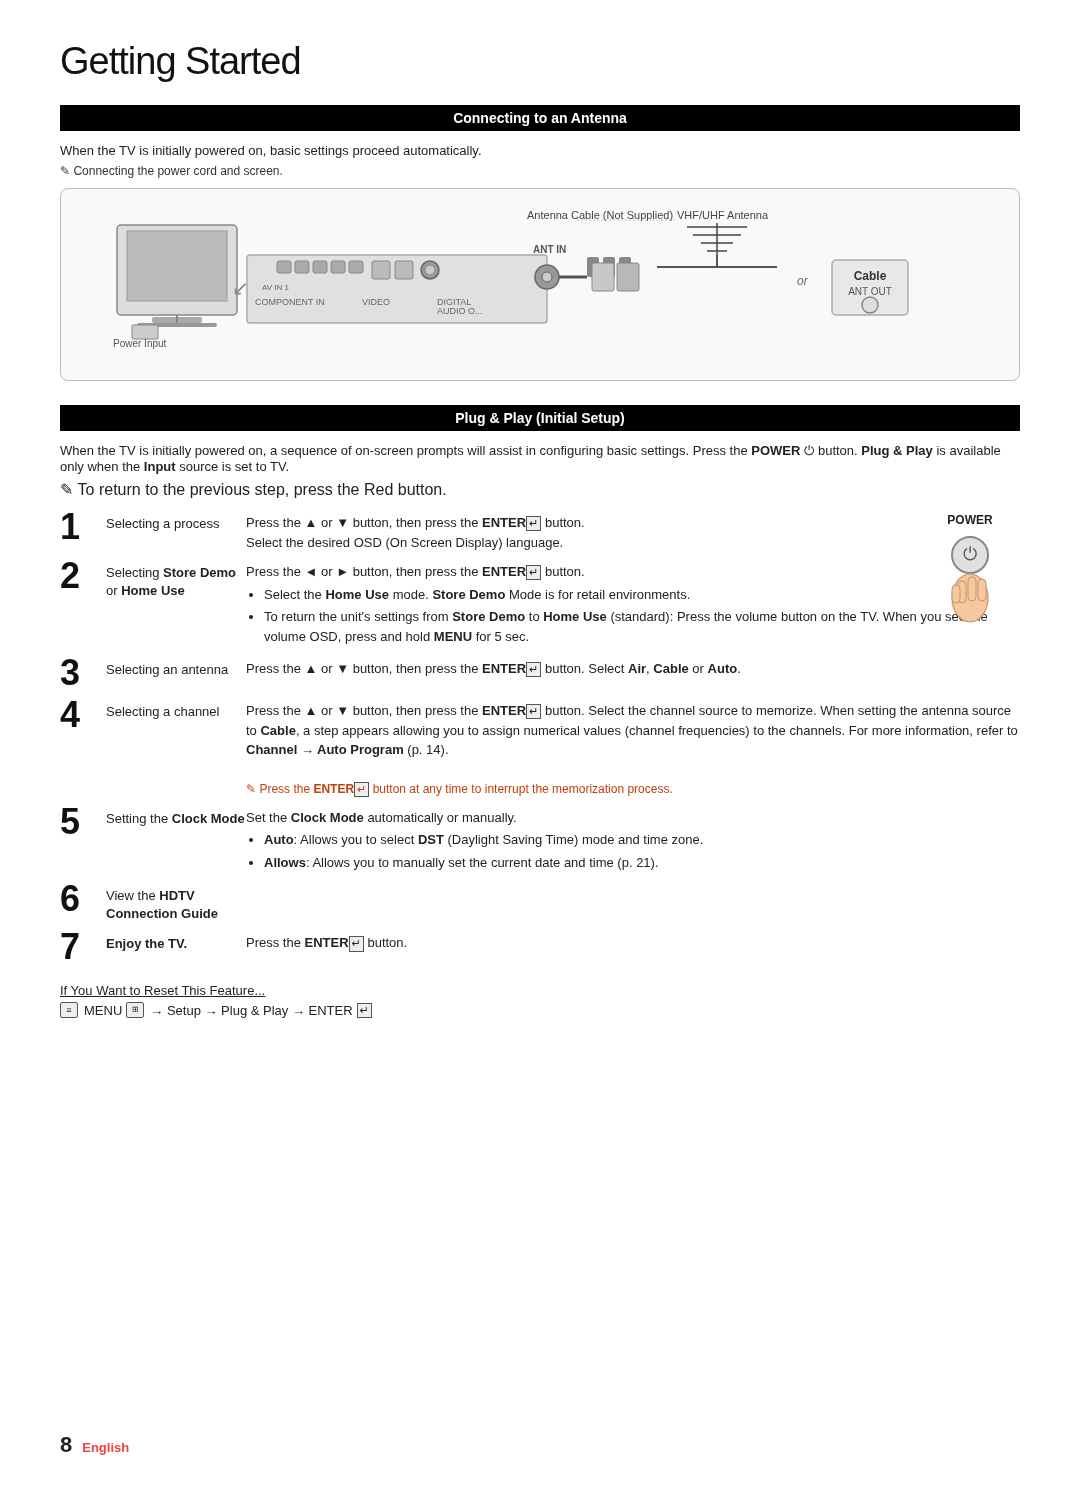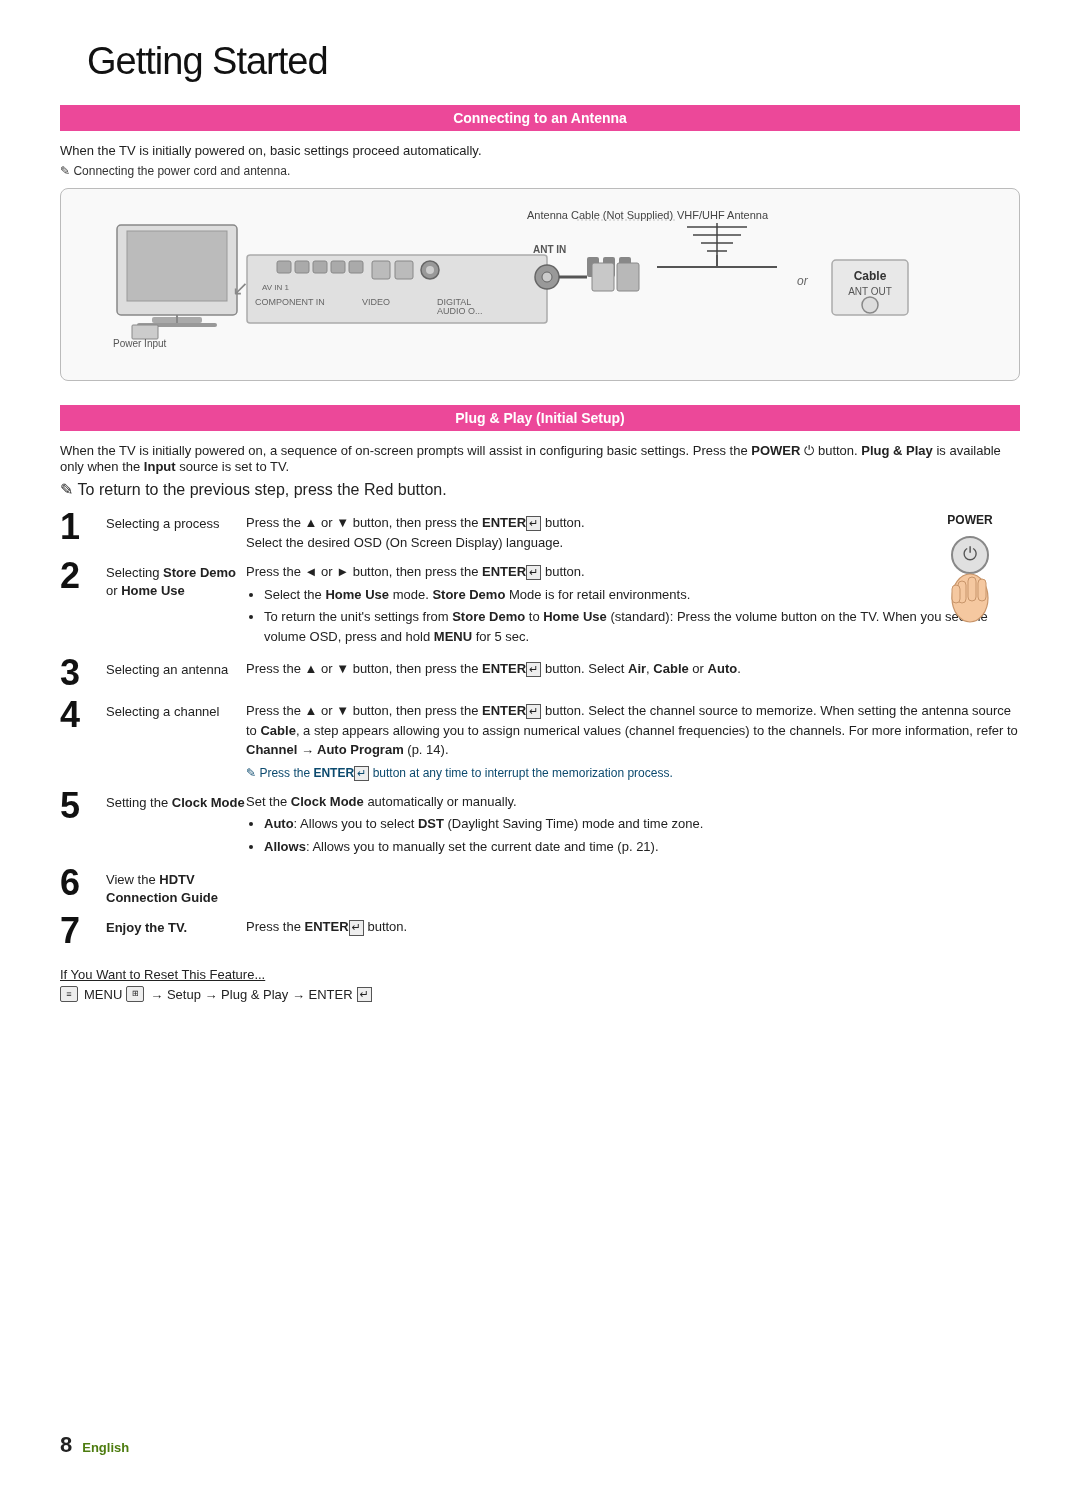--- a/index.html
+++ b/index.html
@@ -11,24 +11,23 @@
       width: 1080px;
       min-height: 1494px;
       padding: 40px 60px 40px 60px;
     }
     h1.page-title {
       font-size: 38px;
       font-weight: 300;
       margin-bottom: 22px;
       color: #111;
       letter-spacing: -1px;
-      margin-left: 27px;
     }
     .section-header {
-      background: #ec4899;
+      background: #000000;
       color: #fff;
       text-align: center;
       font-size: 14px;
       font-weight: bold;
       padding: 5px 0;
       margin-bottom: 10px;
     }
     .intro-text {
       font-size: 13px;
       margin-bottom: 6px;
@@ -79,22 +78,22 @@
     .step-desc ul {
       margin-left: 18px;
       margin-top: 3px;
     }
     .step-desc li {
       margin-bottom: 3px;
       list-style: disc;
     }
     .note-inline {
       font-size: 12px;
-      color: #0c4a6e;
-      margin-top: 4px;
+      color: #c2410c;
+      margin-top: 20px;
     }
     .note-inline::before {
       content: '✎ ';
     }
     .bold { font-weight: bold; }
     .enter-symbol {
       font-size: 11px;
       vertical-align: middle;
       display: inline-block;
       border: 1px solid #555;
@@ -139,21 +138,21 @@
       display: flex;
       align-items: baseline;
       gap: 10px;
     }
     .page-num {
       font-size: 22px;
       font-weight: bold;
     }
     .page-lang {
       font-size: 13px;
-      color: #4d7c0f;
+      color: #ef4444;
     }
     
     .diagram-wrapper {
       border: 1.5px solid #bbb;
       border-radius: 8px;
       padding: 16px 16px 24px 16px;
       margin-bottom: 24px;
       background: #f9f9f9;
       position: relative;
       min-height: 160px;
@@ -167,21 +166,21 @@
     }
   </style>
 </head>
 <body>
 
 <h1 class="page-title">Getting Started</h1>
 
 <div class="section-header">Connecting to an Antenna</div>
 
 <p class="intro-text">When the TV is initially powered on, basic settings proceed automatically.</p>
-<p class="note-text">Connecting the power cord and antenna.</p>
+<p class="note-text">Connecting the power cord and screen.</p>
 
 <div class="diagram-wrapper">
   <svg width="920" height="148">
 
     <text x="600" y="14" font-size="11" fill="#444">VHF/UHF Antenna</text>
 
     <line x1="640" y1="18" x2="640" y2="50" stroke="#444" stroke-width="1.5"></line>
     <line x1="610" y1="22" x2="670" y2="22" stroke="#444" stroke-width="1.5"></line>
     <line x1="616" y1="30" x2="664" y2="30" stroke="#444" stroke-width="1.5"></line>
     <line x1="624" y1="38" x2="656" y2="38" stroke="#444" stroke-width="1.5"></line>

